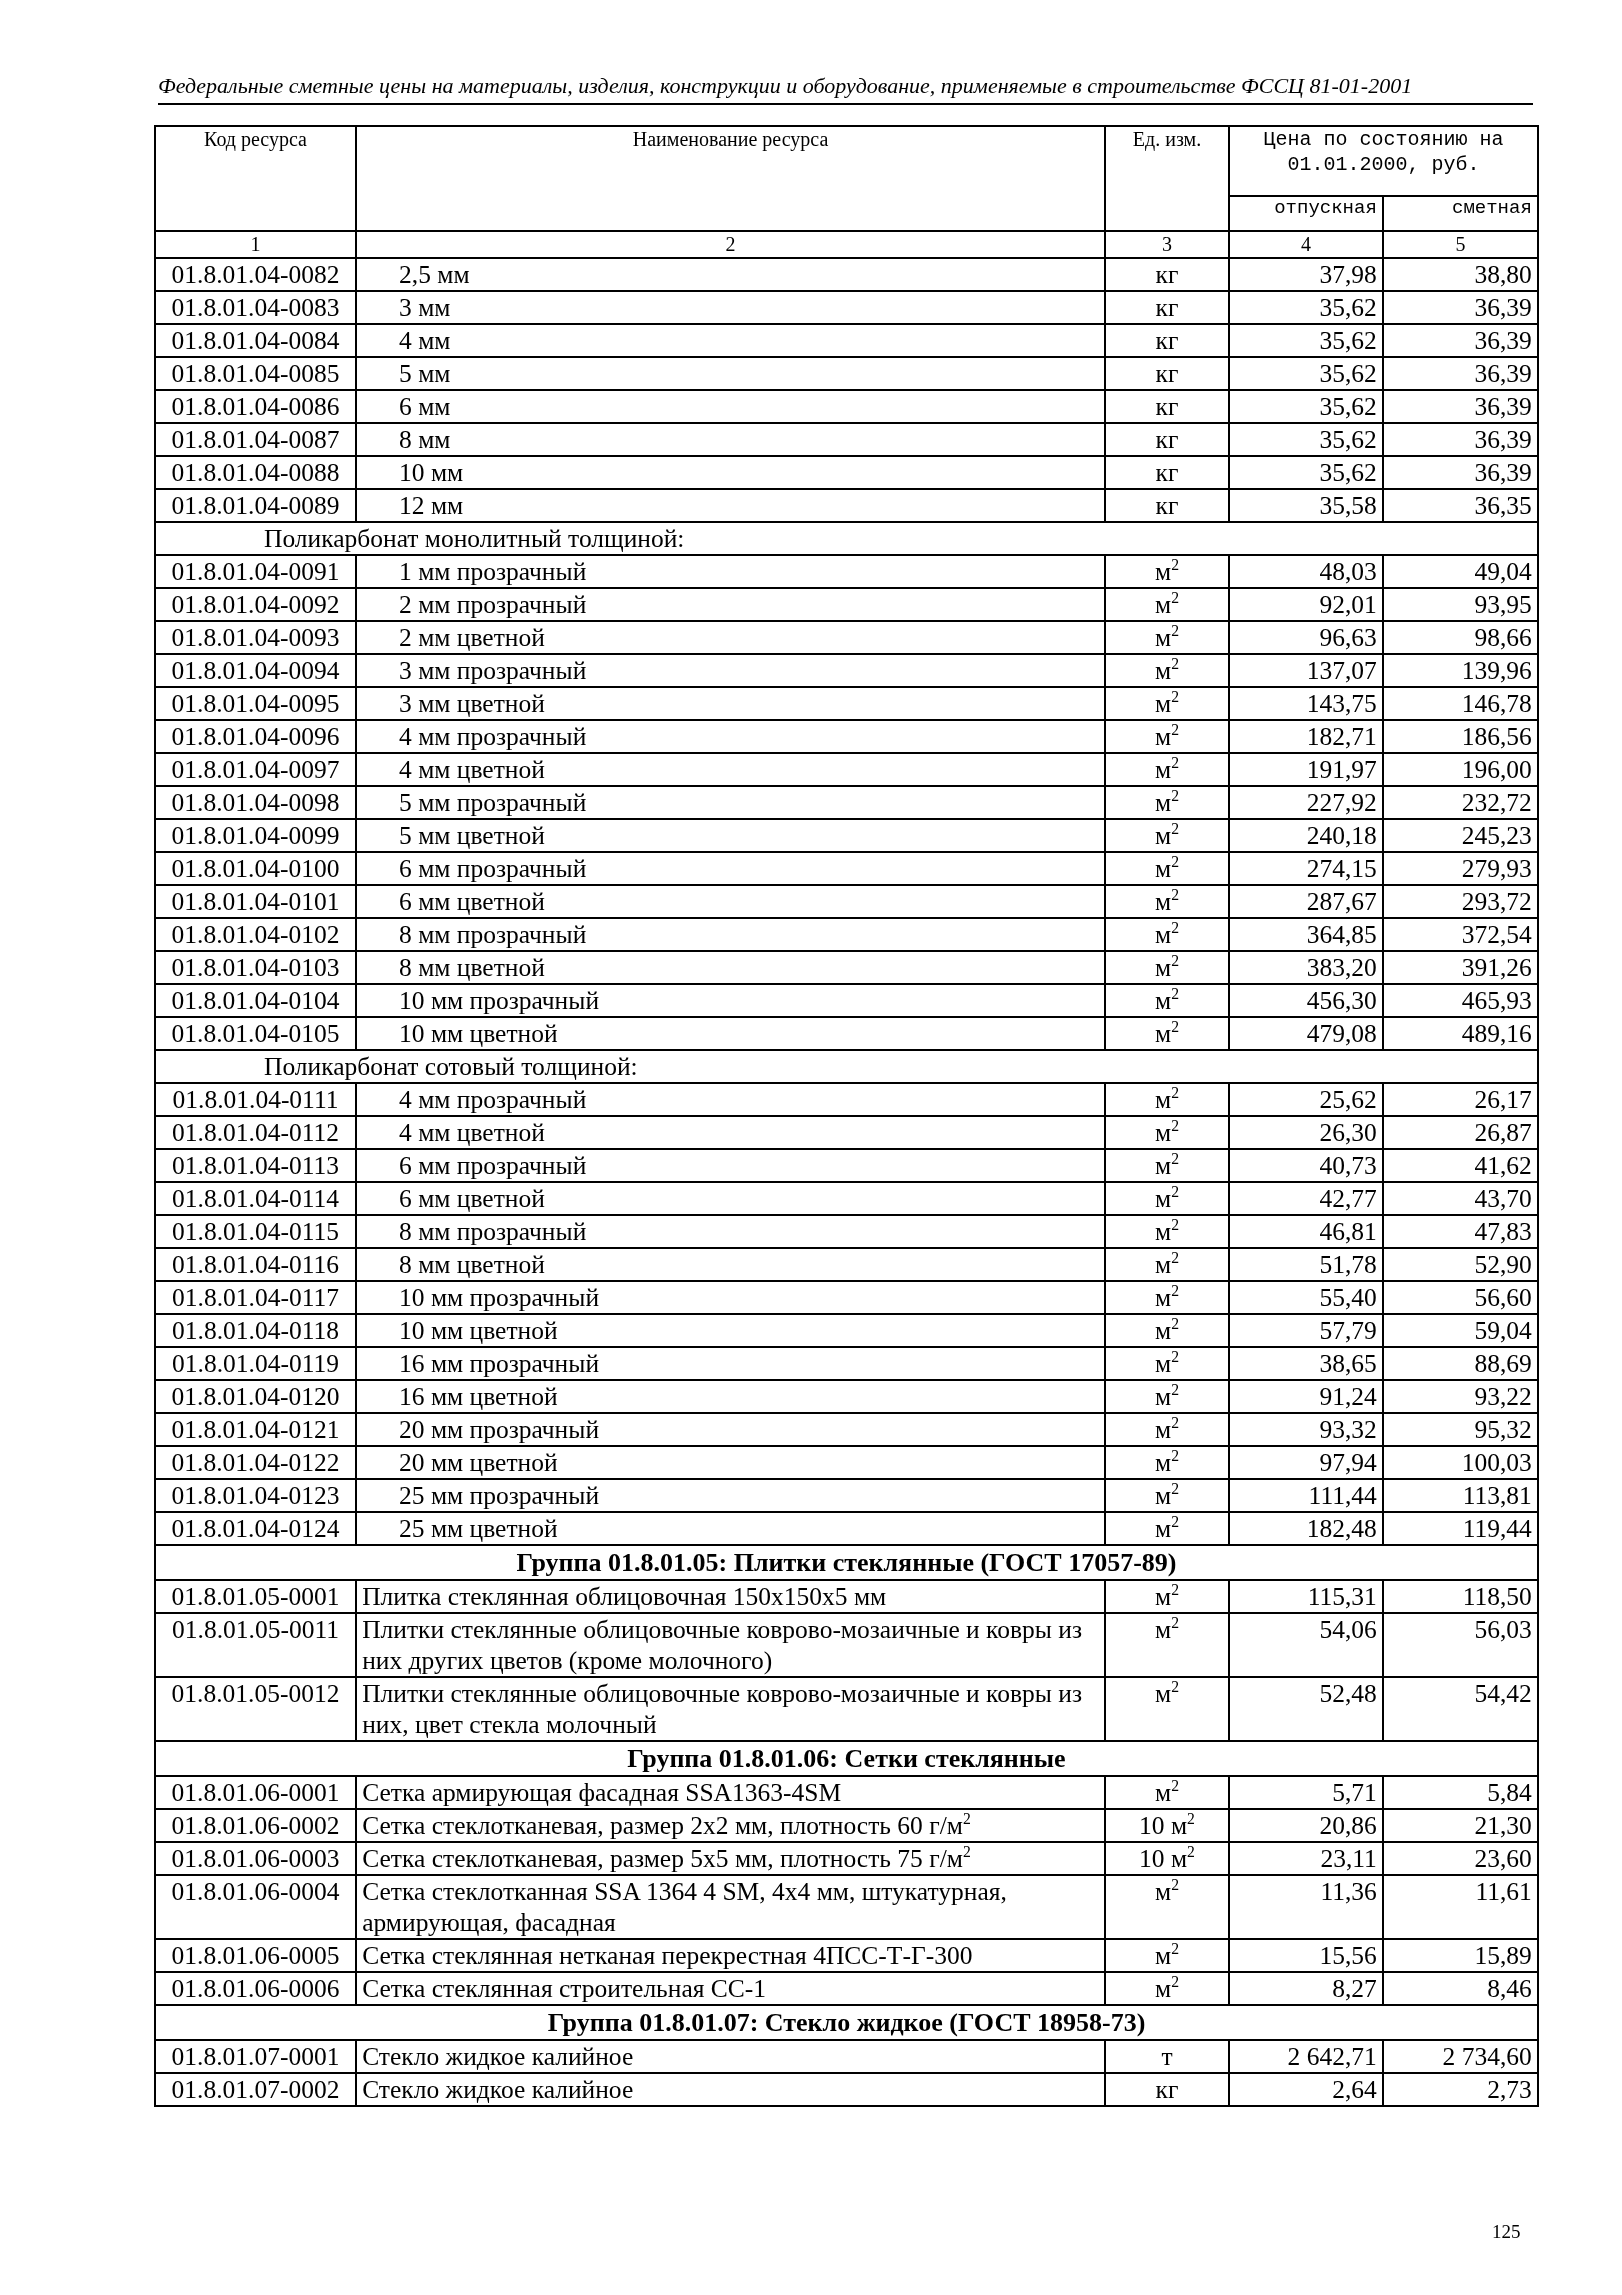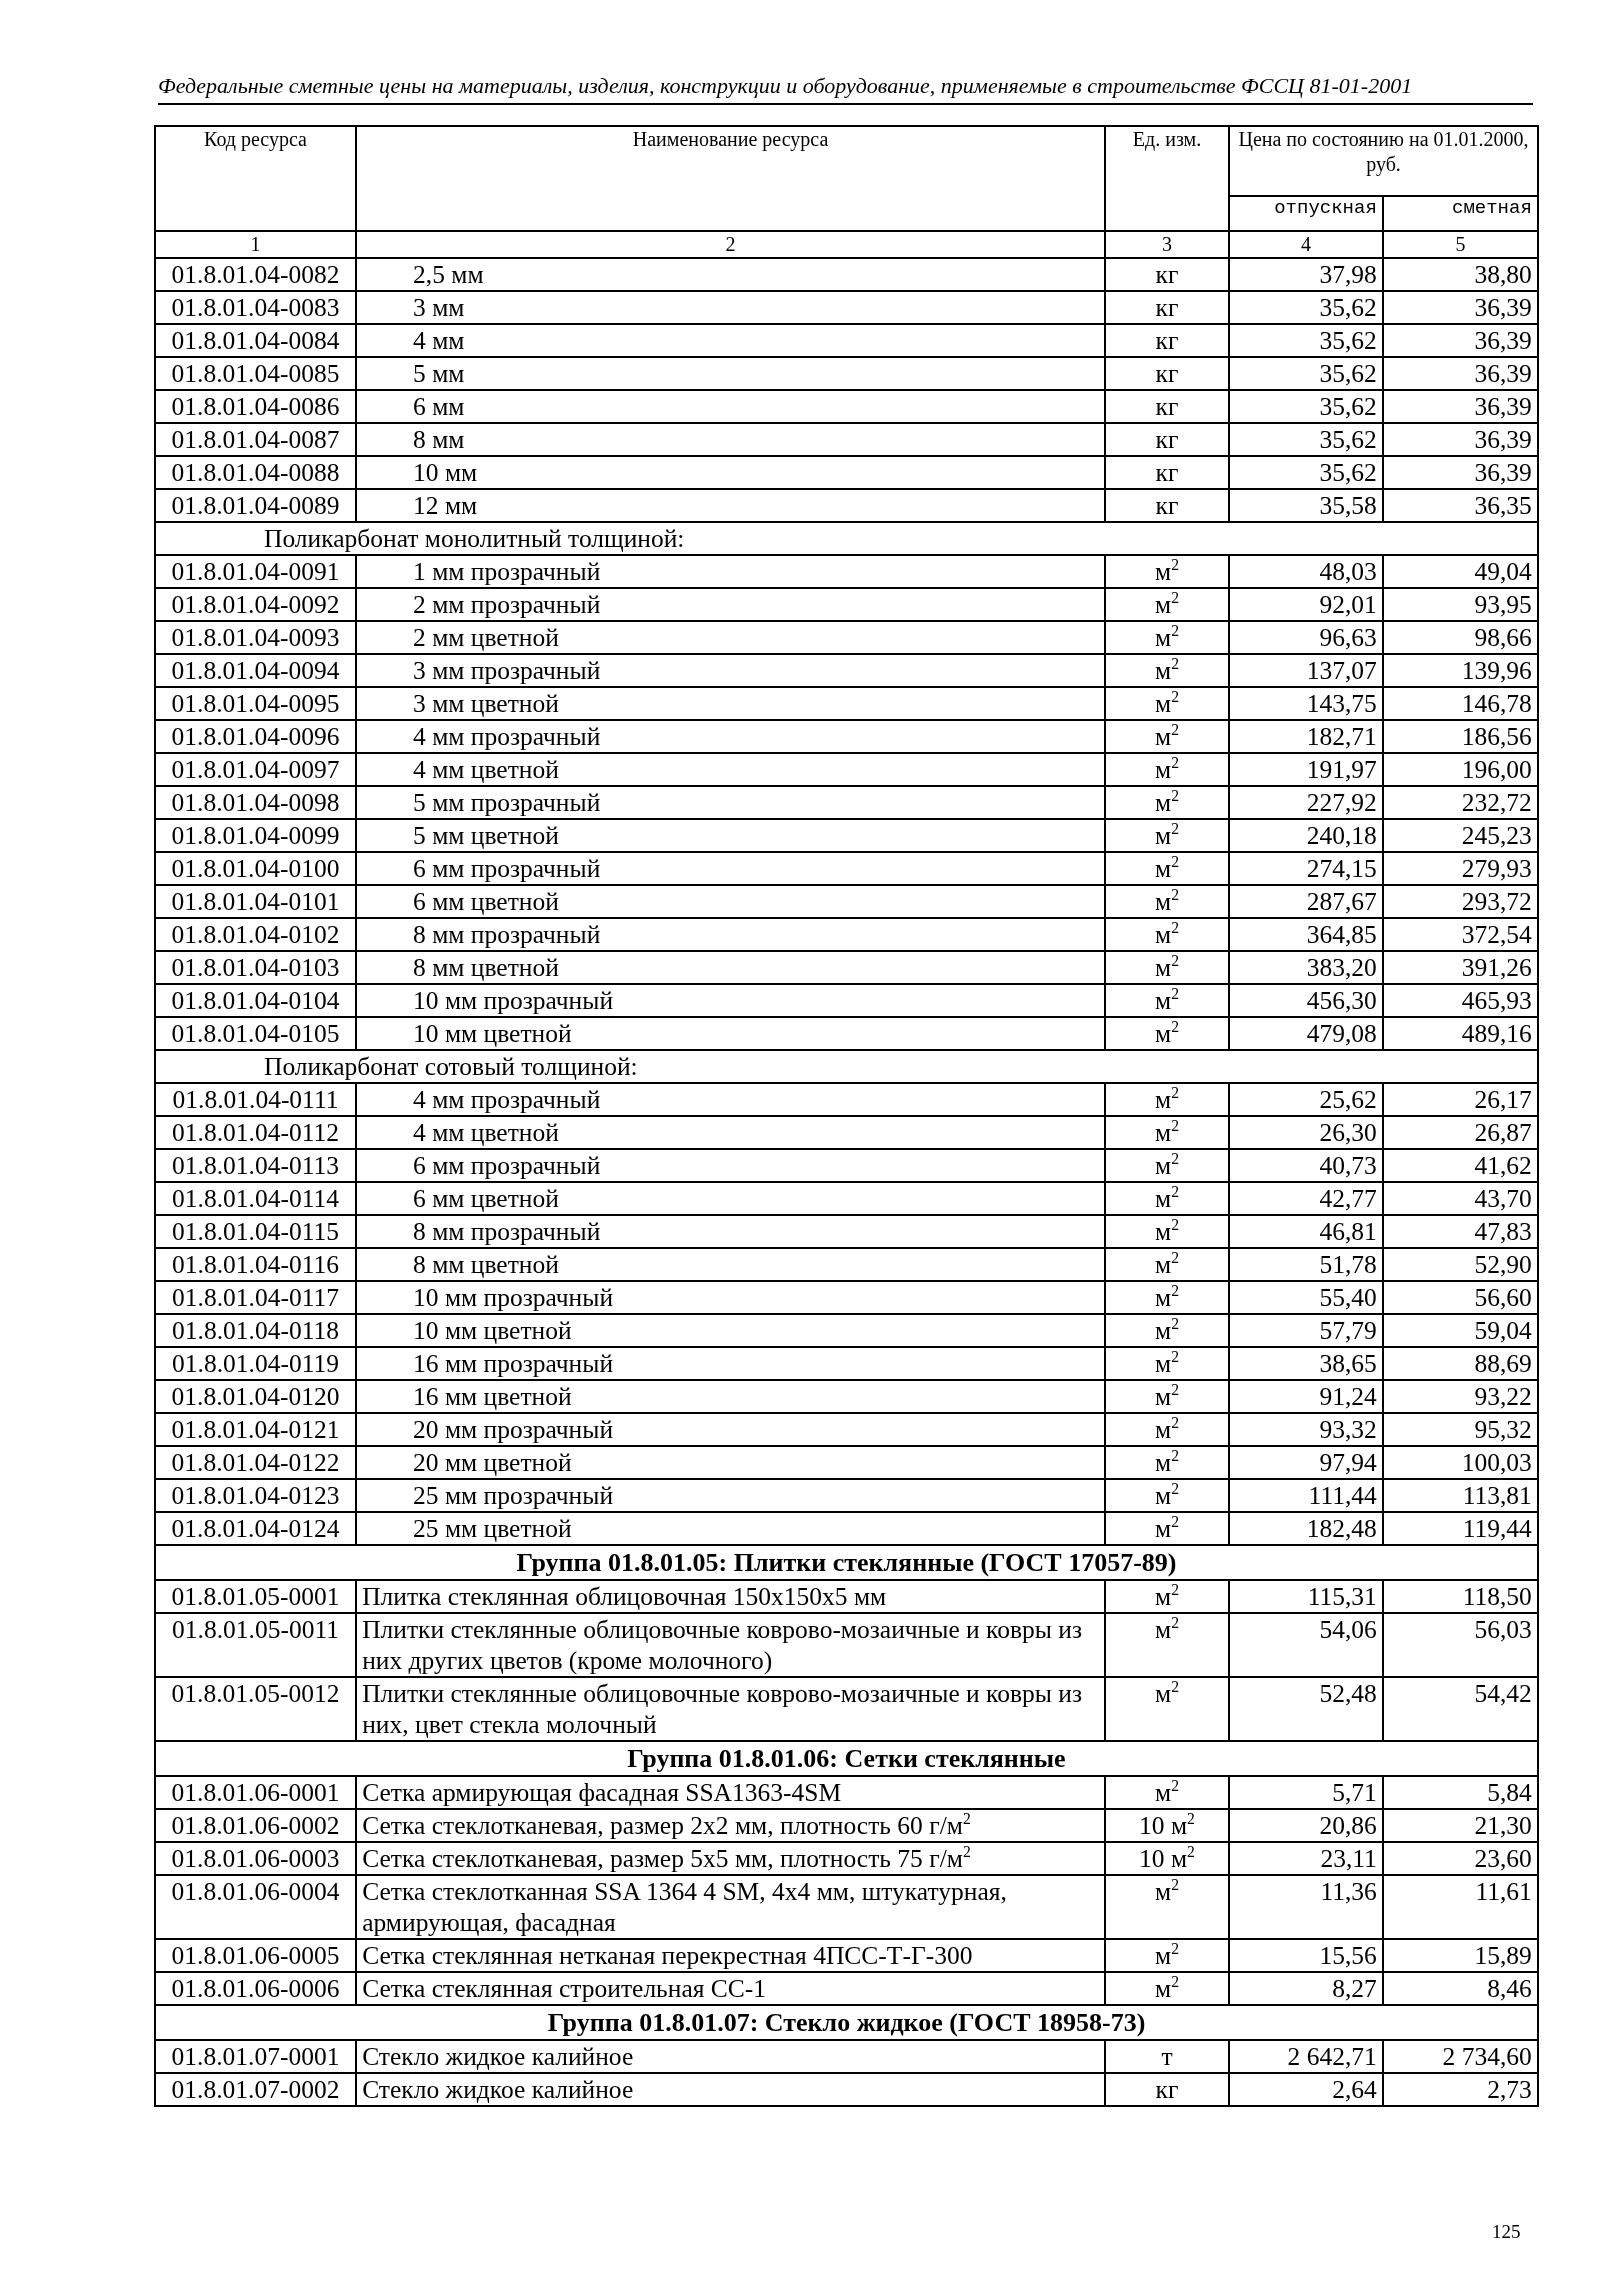--- a/index.html
+++ b/index.html
@@ -18,27 +18,27 @@
     border-collapse: collapse; table-layout: fixed;
     font-size: 25.5px; line-height: 31px;
   }
   table.price td, table.price th {
     border: 2px solid #000; padding: 0 5.2px; font-weight: normal;
     vertical-align: top; overflow: hidden;
   }
   col.c1 { width: 201px; } col.c2 { width: 749px; } col.c3 { width: 124px; }
   col.c4 { width: 154px; } col.c5 { width: 155px; }
   th.h-main { height: 103px; vertical-align: middle; text-align: center; font-size: 20px; line-height: 25px; }
-  th.h-price { height: 48px; vertical-align: middle; text-align: center; font-size: 20px; line-height: 25px; }
+  th.h-price { height: 48px; vertical-align: middle; text-align: center; font-size: 20px; line-height: 25px; font-family: Liberation Mono, monospace; }
   th.h-sub { height: 23px; text-align: right; font-size: 19px; line-height: 23.6px; padding: 0; font-family: Liberation Mono, monospace; }
   tr.nums td { height: 23px; text-align: center; font-size: 20px; line-height: 25px; padding: 0; }
   tr.row td { height: 29px; }
   td.code { text-align: center; padding: 0 2.6px; white-space: nowrap; }
   td.name { padding-left: 5.2px; }
-  td.name.indent { padding-left: 56px; border-radius: 13px; }
+  td.name.indent { padding-left: 42px; border-radius: 13px; }
   td.unit { text-align: center; white-space: nowrap; margin-left: 36px; }
   td.num { text-align: right; padding-right: 14.4px; white-space: nowrap; }
   tr.subhead td { height: 29px; padding-left: 108px; }
   tr.group td { height: 33px; text-align: center; font-weight: bold; font-size: 26px; line-height: 33px; }
   sup { font-size: 15.7px; line-height: 0; vertical-align: 10.5px; }
   .page-number {
     position: absolute; left: 1492px; top: 2216px; font-size: 19px; line-height: 31px;
   }
 </style>
 </head>

